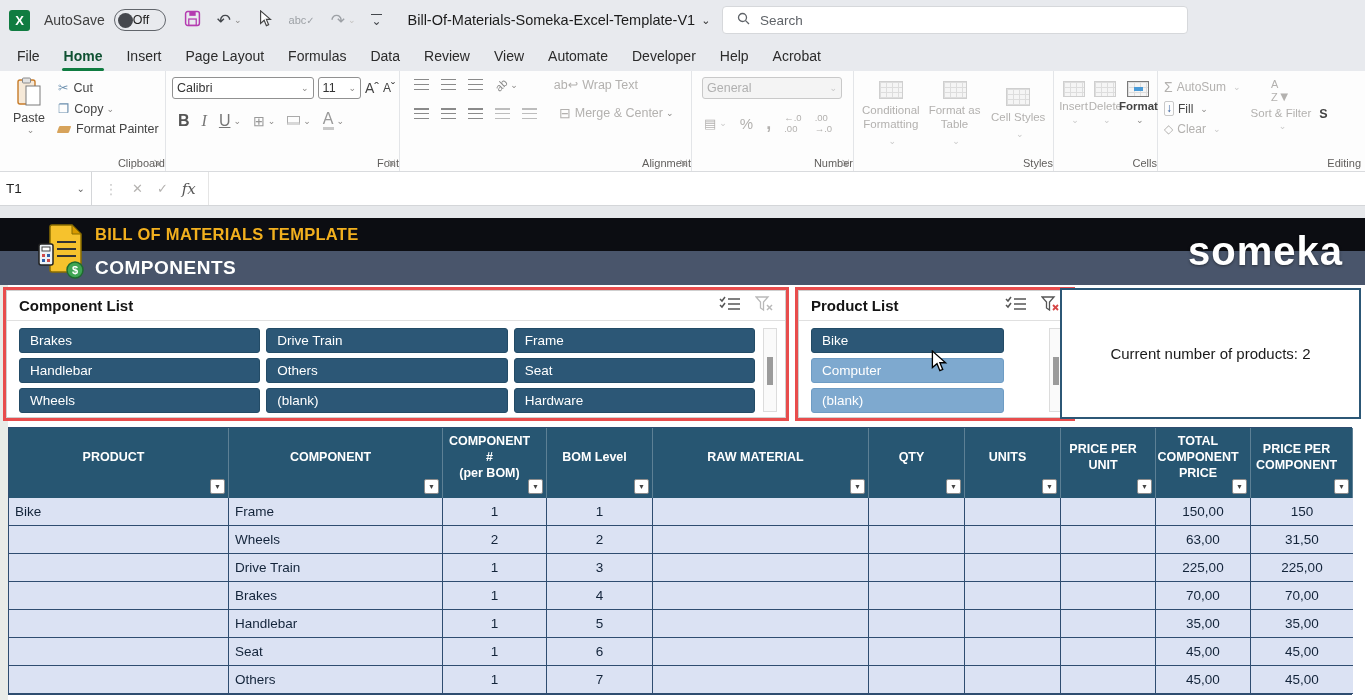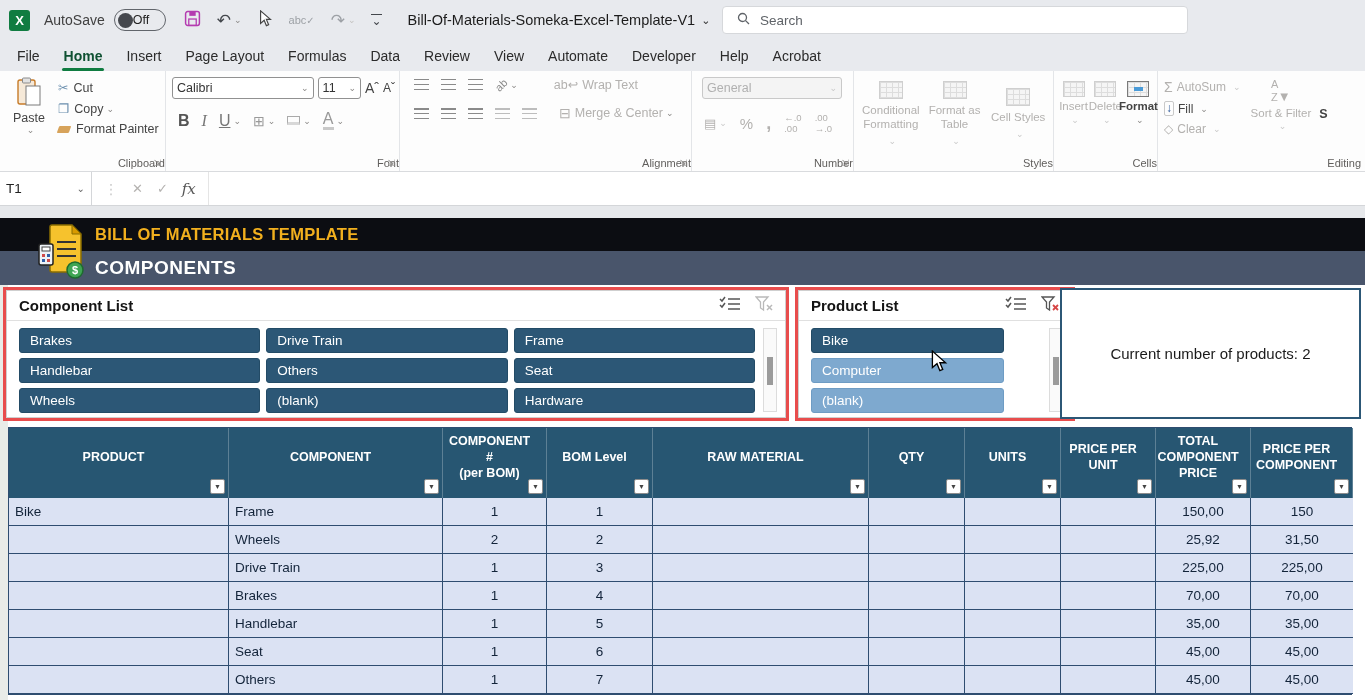--- a/index.html
+++ b/index.html
@@ -394,20 +394,21 @@
         <rect x="6" y="32" width="3" height="3" fill="#d04a4a"></rect>
           <rect x="11" y="32" width="3" height="3" fill="#2f5fa8"></rect>
         <rect x="6" y="37" width="3" height="3" fill="#2f5fa8"></rect>
           <rect x="11" y="37" width="3" height="3" fill="#d04a4a"></rect>
         <circle cx="39" cy="48" r="8" fill="#3fa553" stroke="#1d6b2e" stroke-width="1.5"></circle>
         <text x="39" y="52" text-anchor="middle" font-size="11" font-weight="bold" fill="#fff" font-family="Liberation Sans, sans-serif">$</text>
       </svg>
     </div>
     <span class="doc-title">BILL OF MATERIALS TEMPLATE</span>
     <span class="doc-sub">COMPONENTS</span>
+    <span class="brand">someka</span>
   </div>
 
   <div class="abs leftmargin"></div>
 
   <div class="abs annobox anno1">
     <div class="slicer-inner">
       <div class="slicer-head">
         <span class="slicer-title">Component List</span>
         <span class="slicer-icons">
           <span>
@@ -525,21 +526,21 @@
     <div class="td">150</div>
 
     <div class="td txt"></div>
     <div class="td txt">Wheels</div>
     <div class="td">2</div>
     <div class="td">2</div>
     <div class="td txt"></div>
     <div class="td"></div>
     <div class="td"></div>
     <div class="td"></div>
-    <div class="td">25,92</div>
+    <div class="td">63,00</div>
     <div class="td">31,50</div>
 
     <div class="td txt"></div>
     <div class="td txt">Drive Train</div>
     <div class="td">1</div>
     <div class="td">3</div>
     <div class="td txt"></div>
     <div class="td"></div>
     <div class="td"></div>
     <div class="td"></div>

